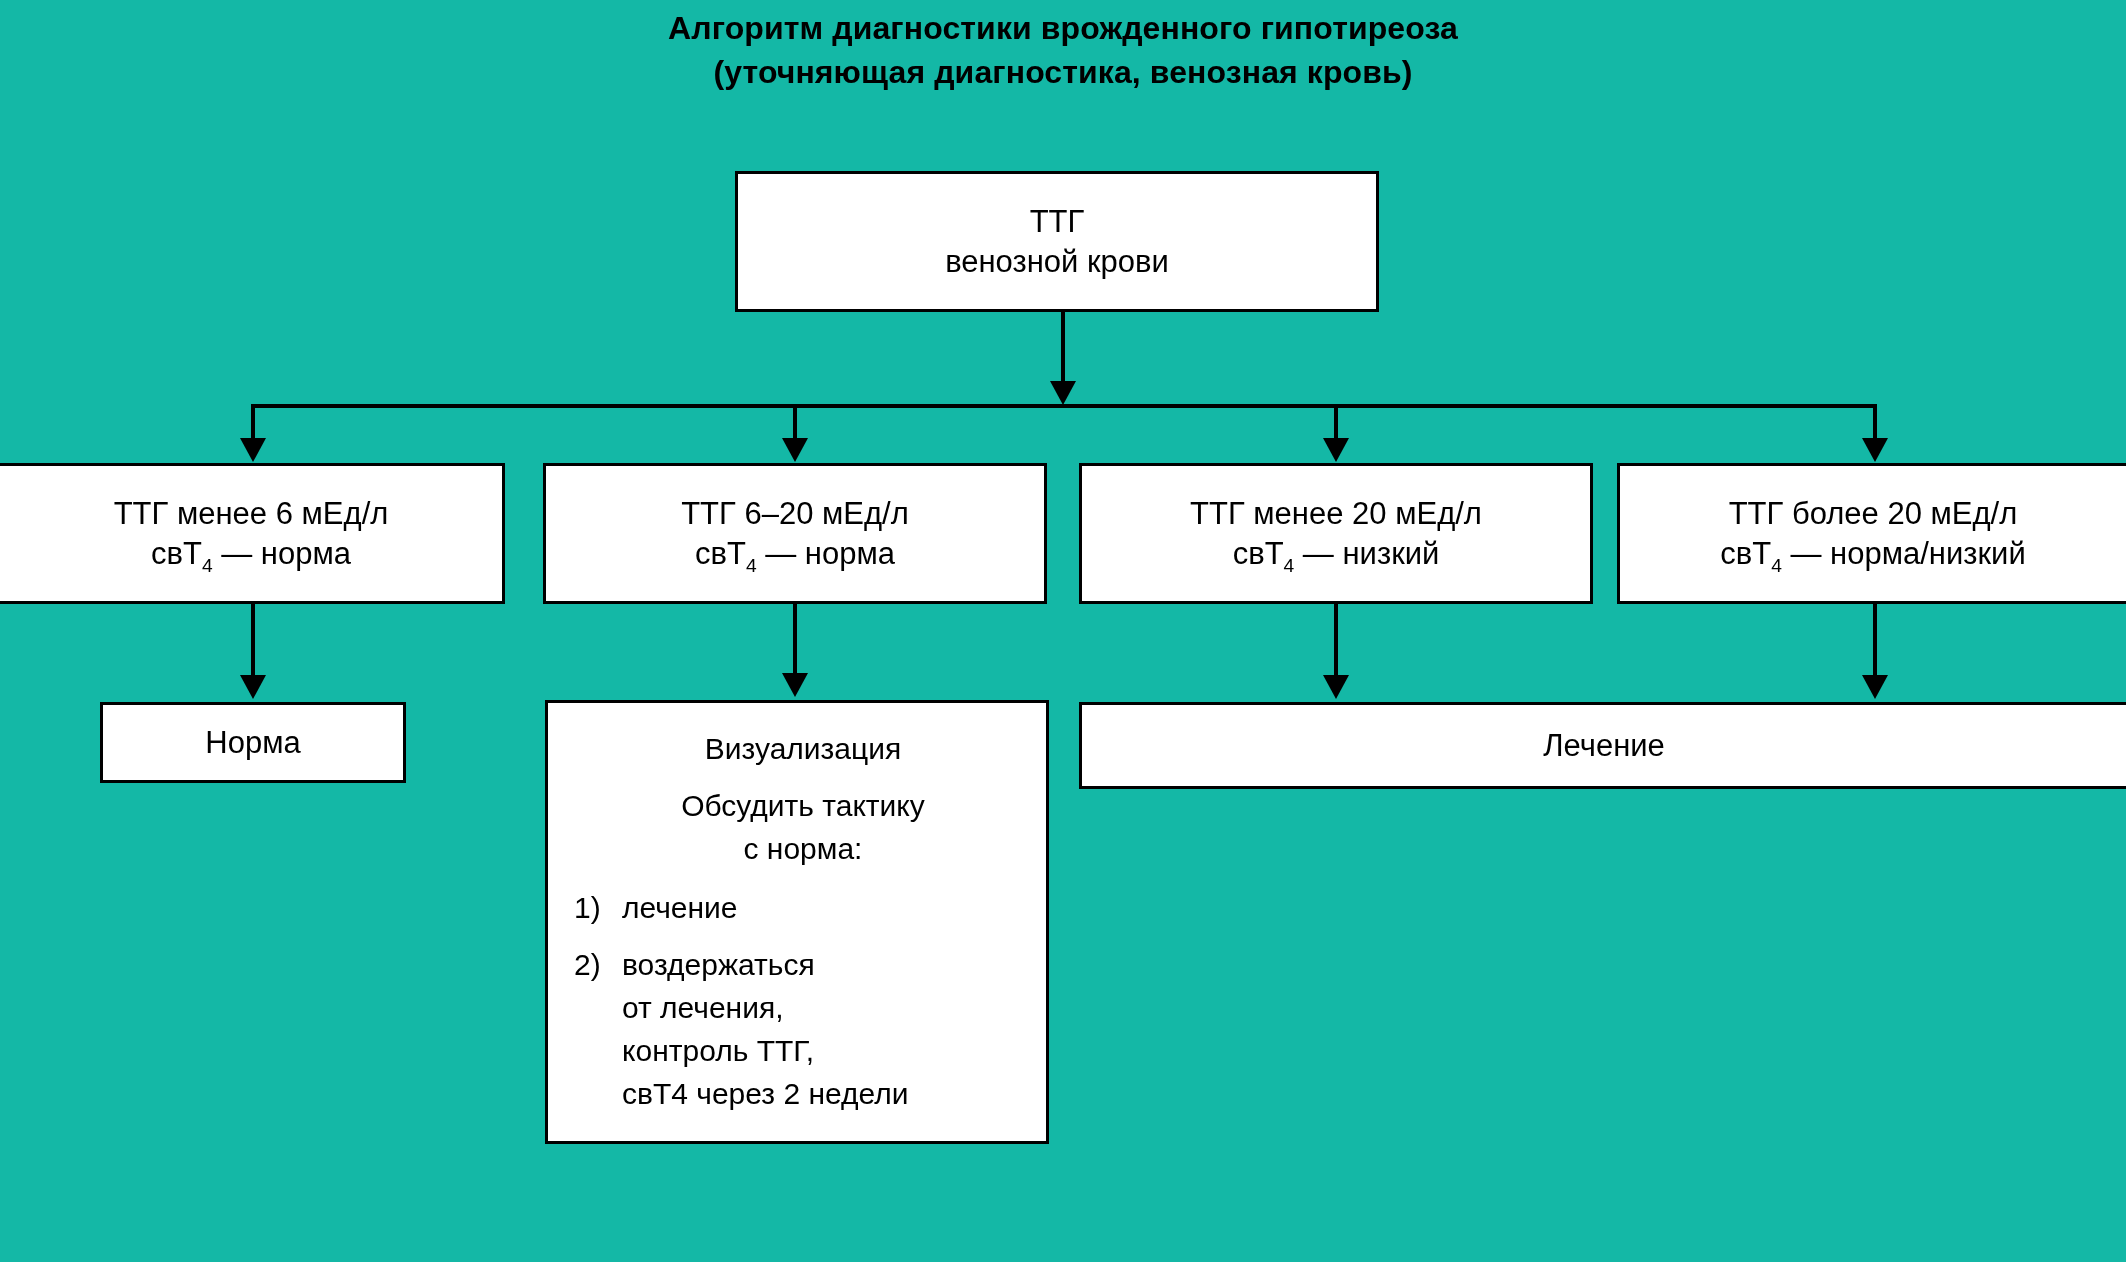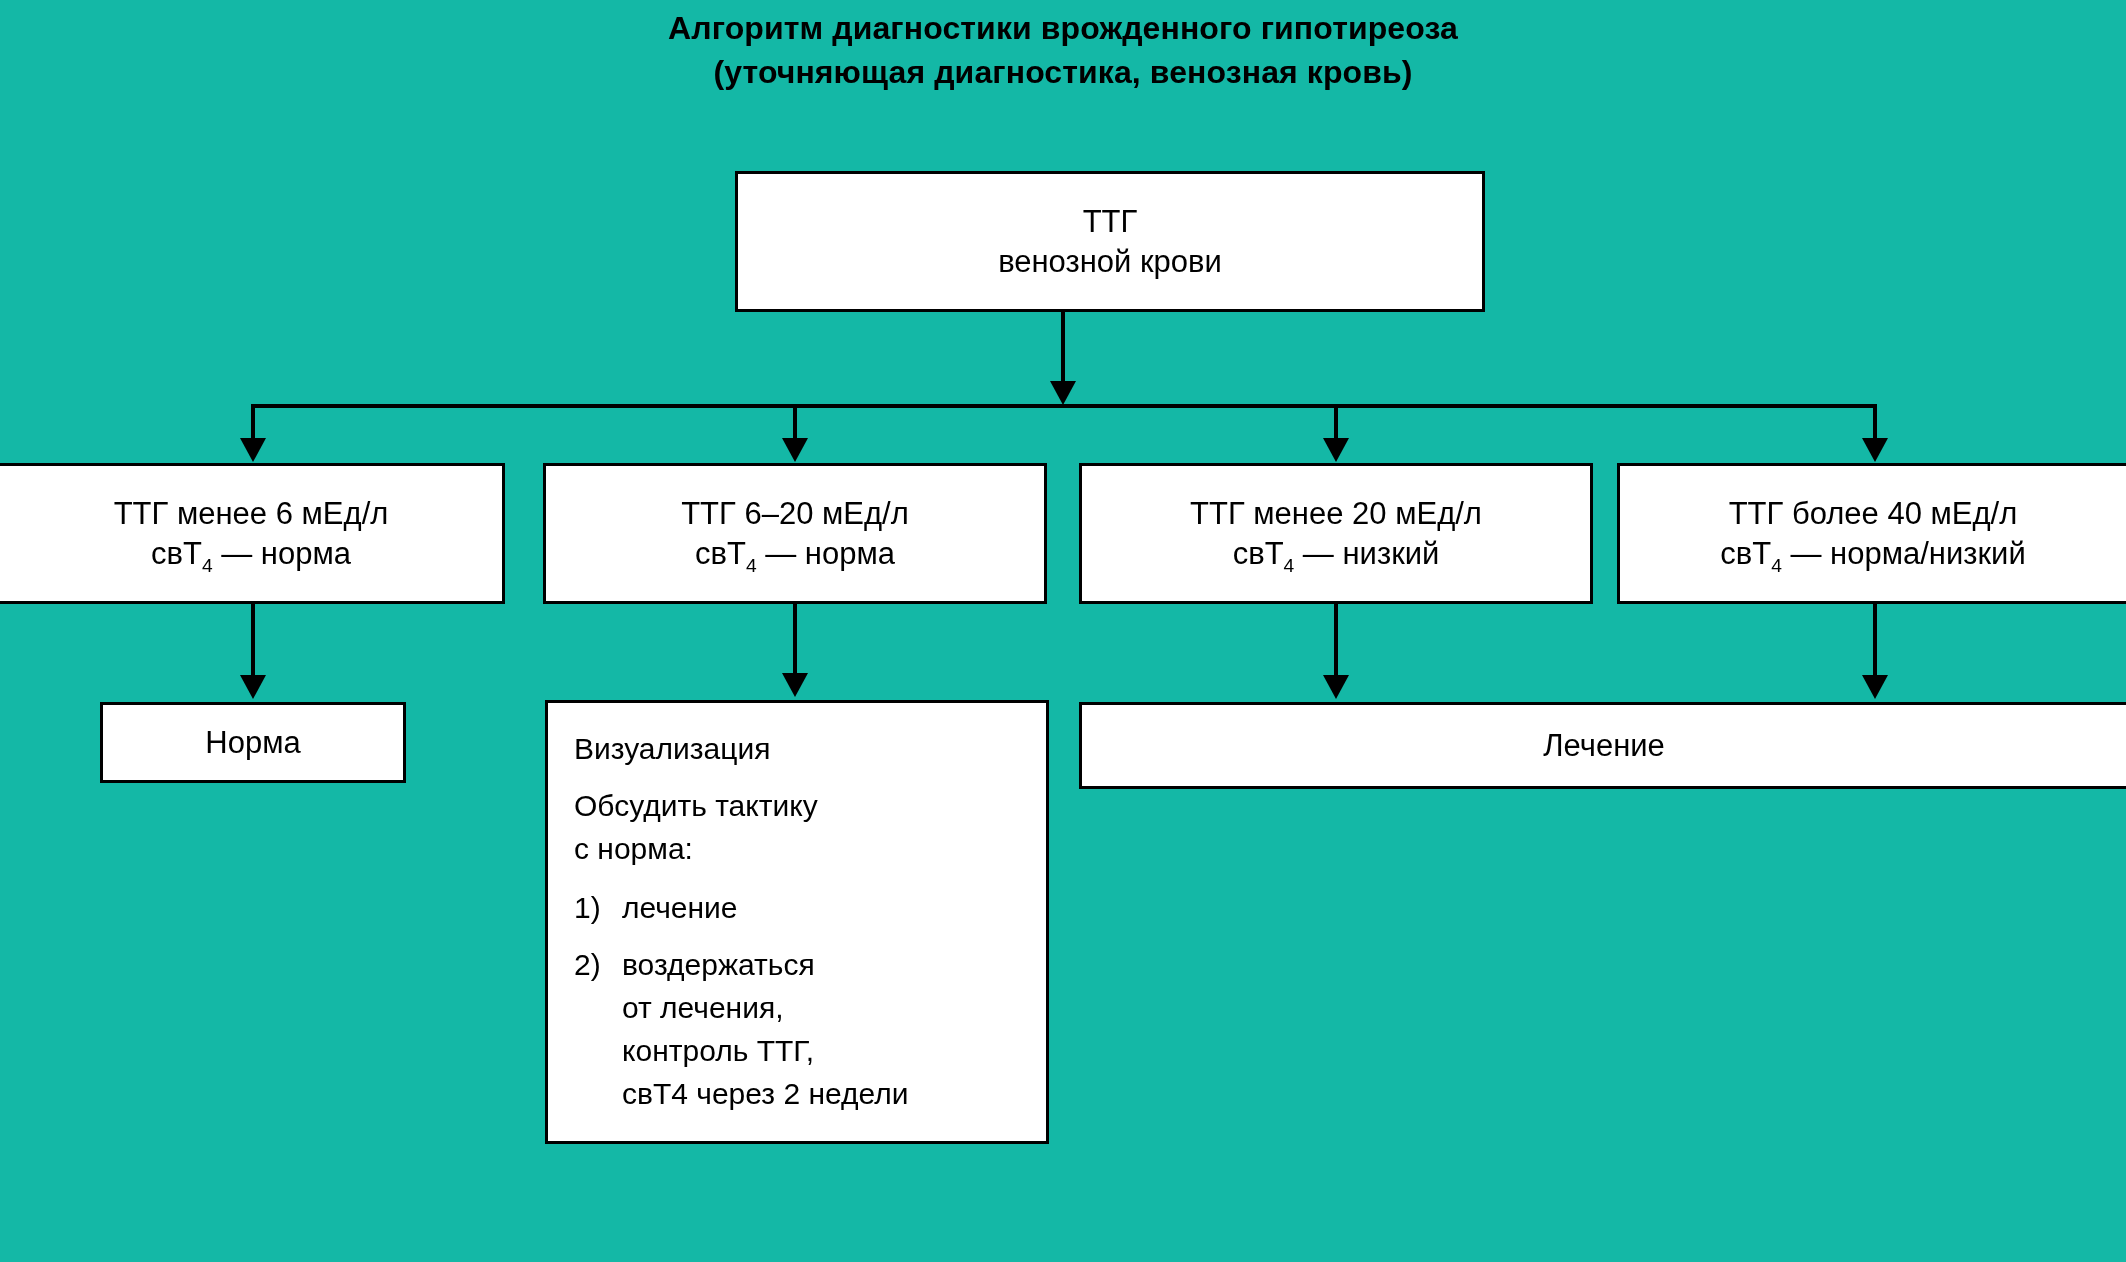--- a/index.html
+++ b/index.html
@@ -43,38 +43,38 @@
     position:absolute;
     left:0; right:0;
     top:50%;
     transform:translateY(-50%);
     text-align:center;
     padding:0 8px;
   }
   .box .line{ display:block; white-space:nowrap; }
   sub{ font-size:0.62em; vertical-align:-0.42em; line-height:0; }
 
-  #box-top{    left:735px;  top:171px;  width:750px;  height:141px; }
+  #box-top{    left:735px;  top:171px;  width:644px;  height:141px; }
   #box-b1{     left:-3px;   top:463px;  width:508px;  height:141px; }
   #box-b2{     left:543px;  top:463px;  width:504px;  height:141px; }
   #box-b3{     left:1079px; top:463px;  width:514px;  height:141px; }
   #box-b4{     left:1617px; top:463px;  width:512px;  height:141px; }
   #box-norma{  left:100px;  top:702px;  width:306px;  height:81px;  }
   #box-treat{  left:1079px; top:702px;  width:1050px; height:87px;  }
   #box-visual{ left:545px;  top:700px;  width:504px;  height:444px; }
 
   
   #box-visual .vbody{
     position:absolute;
     left:26px; right:14px; top:24px;
     text-align:left;
     font-size:30px;
     line-height:43px;
   }
-  #box-visual .para{ margin:0 0 14px 0; }
+  #box-visual .para{ margin:0 0 14px 0;text-align:center; }
   #box-visual .para.tight{ margin-bottom:16px; }
   #box-visual .litem{
     display:flex;
     margin:0 0 14px 0;
   }
   #box-visual .linum{
     flex:0 0 auto;
     width:48px;
   }
   #box-visual .ltext{ flex:1 1 auto; }
@@ -141,21 +141,21 @@
 
   <div class="box" id="box-b3">
     <div class="inner">
       <span class="line">ТТГ менее 20 мЕд/л</span>
       <span class="line"><span>свТ</span><sub>4</sub><span> — низкий</span></span>
     </div>
   </div>
 
   <div class="box" id="box-b4">
     <div class="inner">
-      <span class="line">ТТГ более 40 мЕд/л</span>
+      <span class="line">ТТГ более 20 мЕд/л</span>
       <span class="line"><span>свТ</span><sub>4</sub><span> — норма/низкий</span></span>
     </div>
   </div>
 
   <div class="ln vln" style="left:251px; top:604px; height:75px;"></div>
   <div class="arrow" style="left:240px; top:675px;"></div>
 
   <div class="ln vln" style="left:793px; top:604px; height:75px;"></div>
   <div class="arrow" style="left:782px; top:673px;"></div>
 

